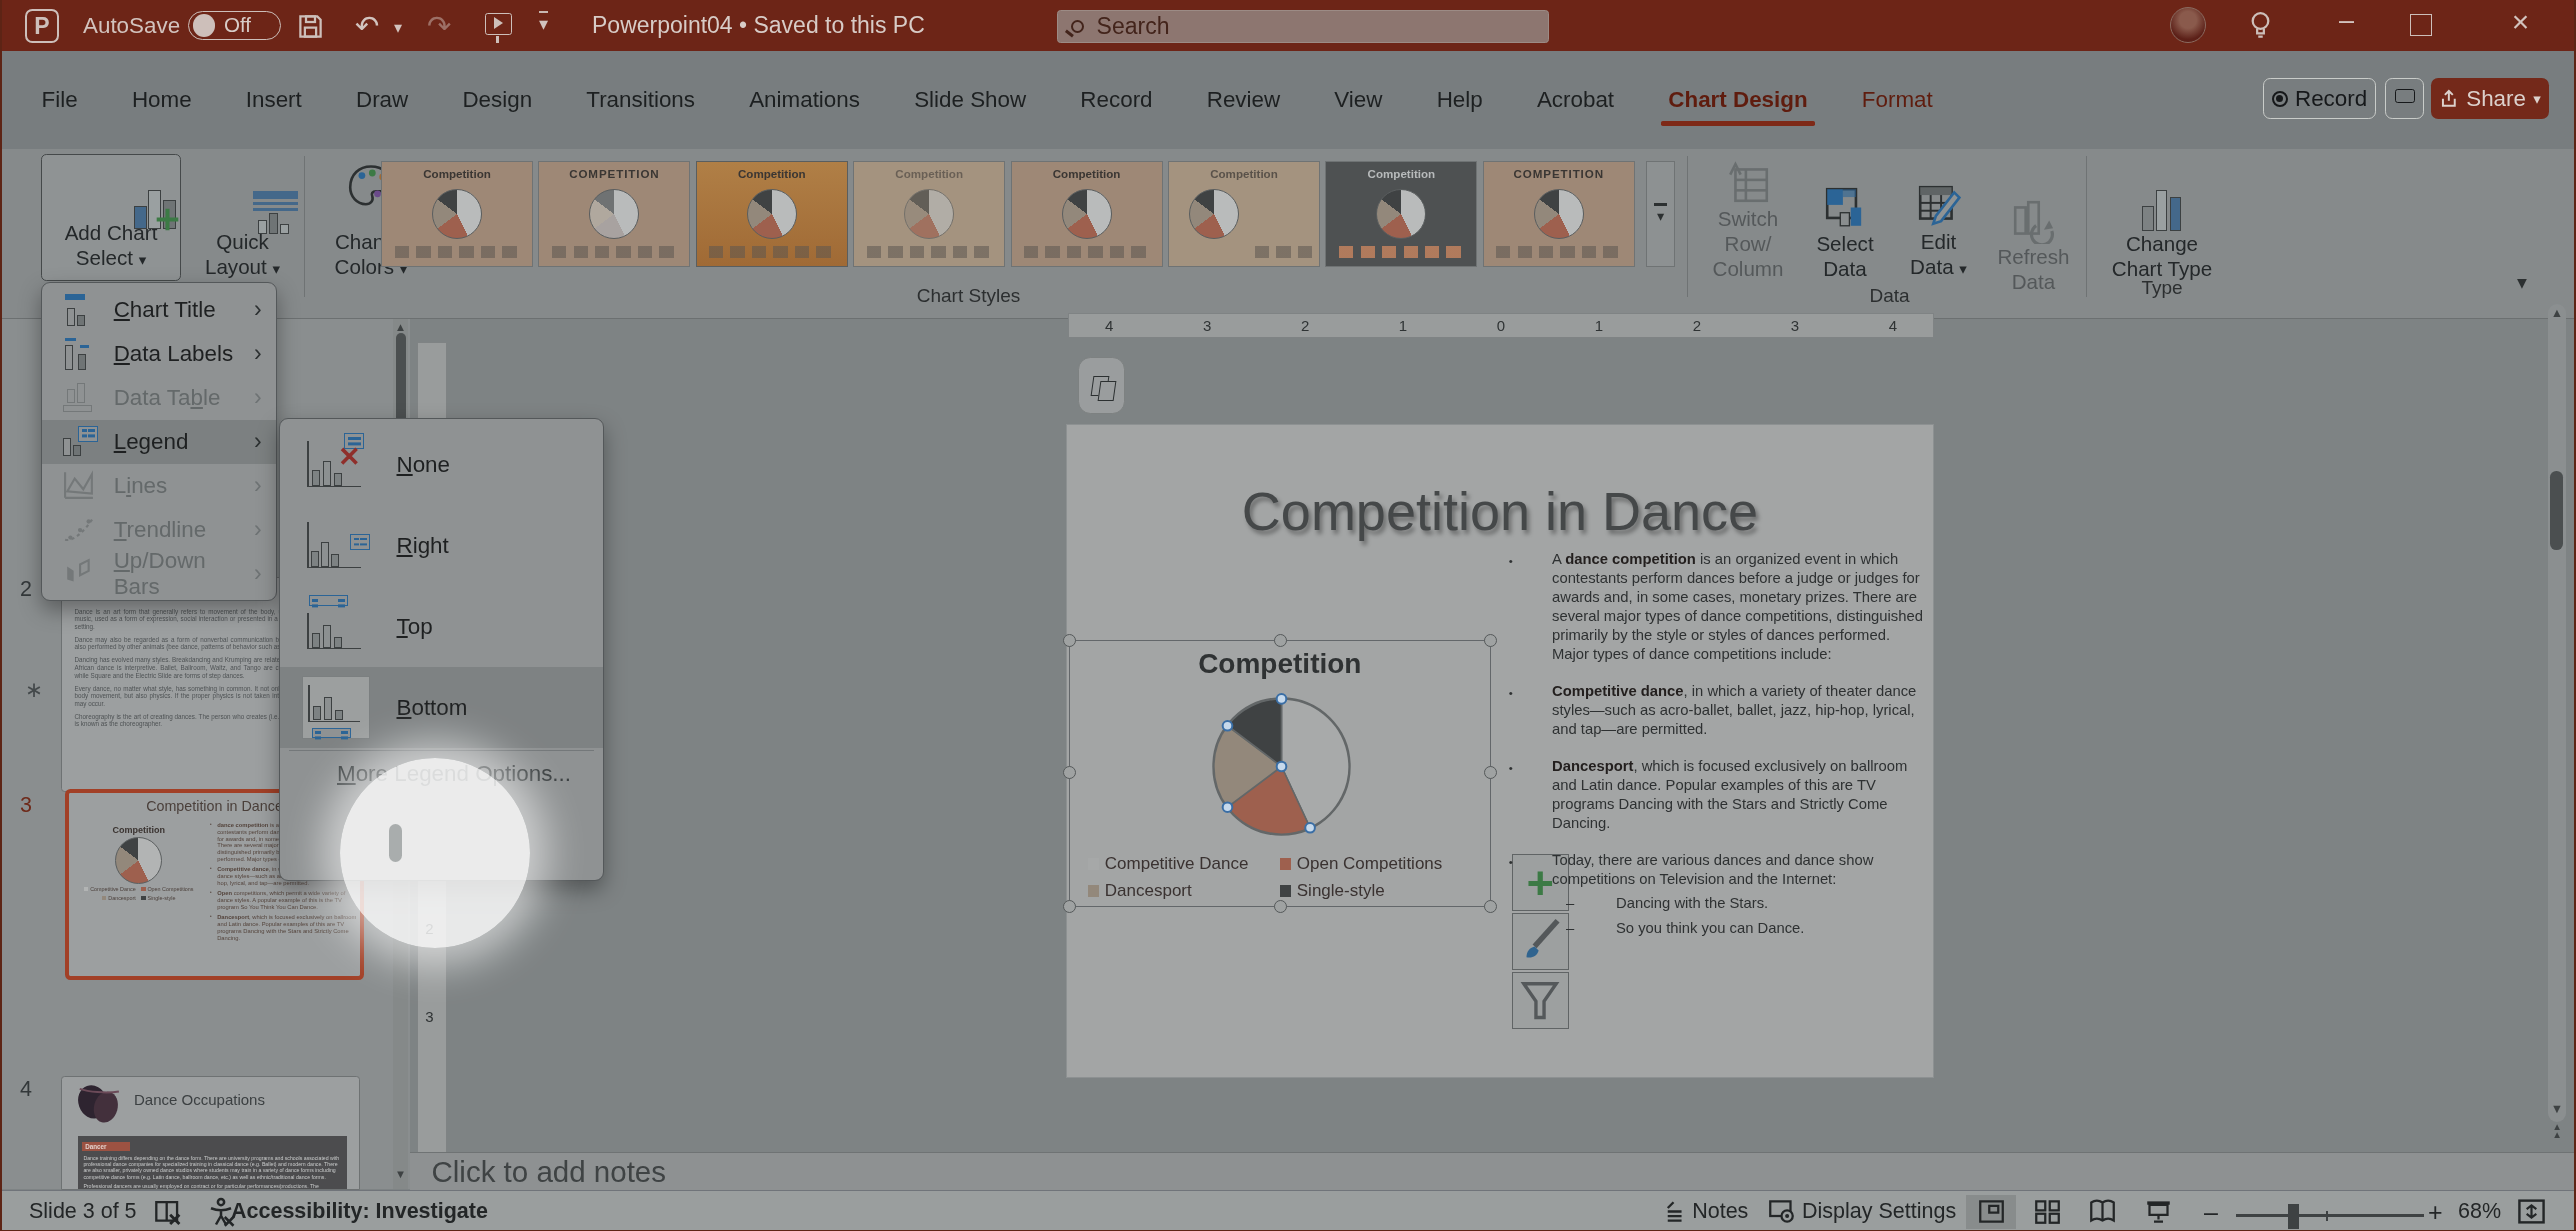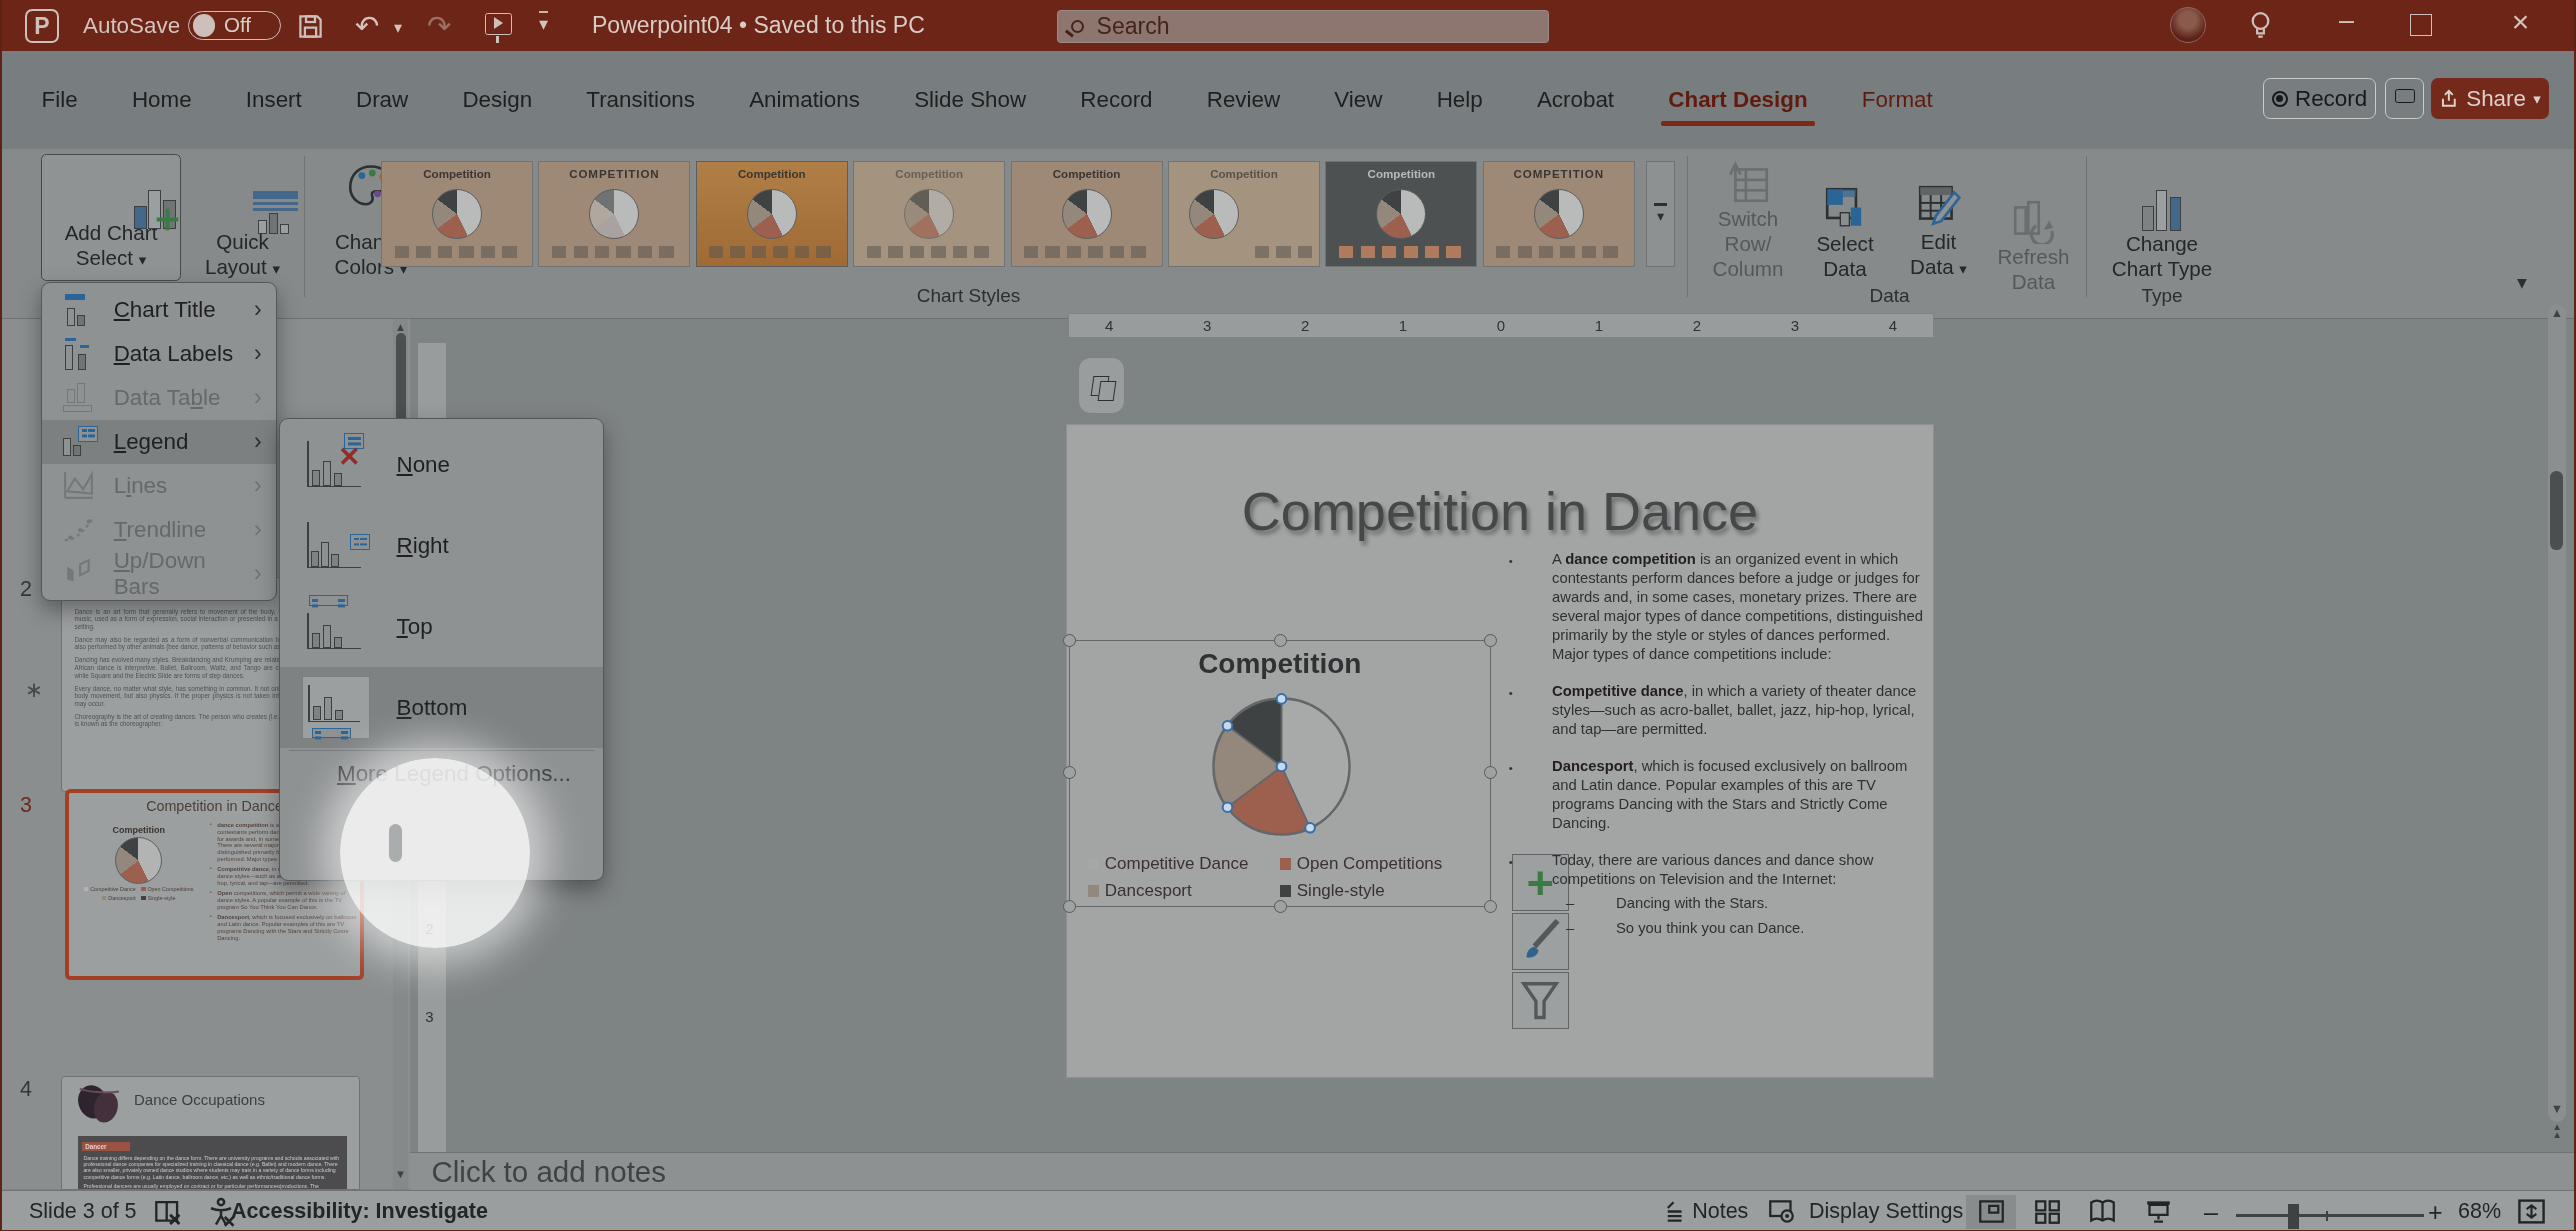--- a/index.html
+++ b/index.html
@@ -138,21 +138,21 @@
   .sb b{color:#231f1e;}
   .ssb{position:relative;padding-left:109px;font-size:14.8px;line-height:19px;color:#2e3132;margin-bottom:5.4px;}
   .ssb::before{content:"–";position:absolute;left:59px;top:0;}
   
   #notes{left:408px;top:1152px;width:2168px;height:38px;background:#8e9192;border-top:0.9px solid #6f7374;}
   #notes-text{left:21.5px;top:1.8px;font-size:29.5px;color:#3f4344;}
   #statusbar{left:0;top:1190px;width:2576px;height:42px;background:#9a9e9e;border-top:0.9px solid #70747a;color:#232627;font-size:21.5px;}
   #sb-slide{left:27px;top:8px;}
   #sb-acc-lbl{left:229px;top:8px;font-weight:bold;}
   #sb-notes{left:1660px;top:8px;display:flex;gap:7.2px;align-items:center;}
-  #sb-disp{left:1766px;top:8px;display:flex;gap:14px;align-items:flex-end;}
+  #sb-disp{left:1766px;top:8px;display:flex;gap:7px;align-items:flex-end;}
   .view-ic{position:absolute;top:3.6px;width:50px;height:34px;display:flex;align-items:center;justify-content:center;}
   .view-ic.active{background:#888c8c;}
   #zoom-minus{left:2202px;top:7.2px;font-size:25px;}
   #zoom-track{left:2234px;top:23px;width:188px;height:2.7px;background:#3e4243;}
   #zoom-thumb{left:2286px;top:12.5px;width:10.7px;height:25px;background:#3e4243;}
   #zoom-mid{left:2324px;top:19.7px;width:1.8px;height:10.7px;background:#3e4243;}
   #zoom-plus{left:2426px;top:7.2px;font-size:25px;}
   #zoom-pct{left:2456px;top:8px;}
   #fit-ic{left:2515px;top:7.2px;font-size:25px;}
   
@@ -412,21 +412,21 @@
 
     <div class="abs big-btn" style="left:2093px;top:9px;width:134px;height:123px;justify-content:flex-end;">
       <div class="bar-ic" style="width:43px;">
         <span class="bar" style="left:1.8px;width:11.6px;height:25px;background:#7d8283;"></span>
         <span class="bar" style="left:15px;width:11.6px;height:41px;background:#9aa0a1;"></span>
         <span class="bar" style="left:29px;width:11.6px;height:34px;background:#44688a;"></span>
       </div>
       <span>Change</span>
         <span>Chart Type</span>
     </div>
-    <div class="abs grp-label" style="left:2075px;top:136px;width:170px;">Type</div>
+    <div class="abs grp-label" style="left:2075px;top:128px;width:170px;">Type</div>
 
     <div class="abs grp-label" style="left:859px;top:136px;width:215px;">Chart Styles</div>
     <div id="ribbon-collapse" class="abs">▾</div>
   </div>
 
   <div id="panel" class="abs">
     <div id="pstar" class="abs">∗</div>
 
     <div class="slide-num" style="left:18px;top:258px;">2</div>
     <div class="thumb" style="left:59px;top:258px;width:299px;height:215px;">

